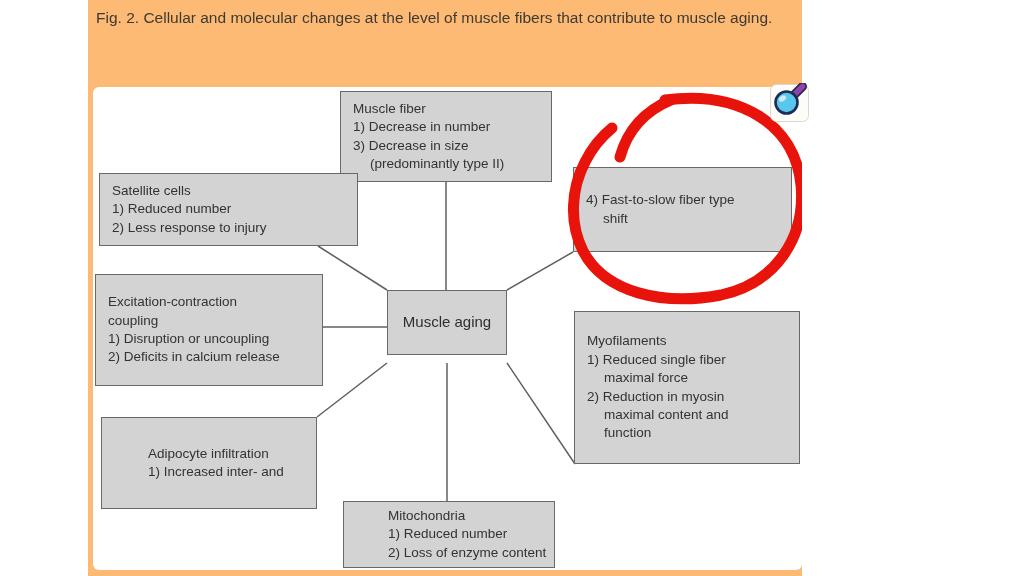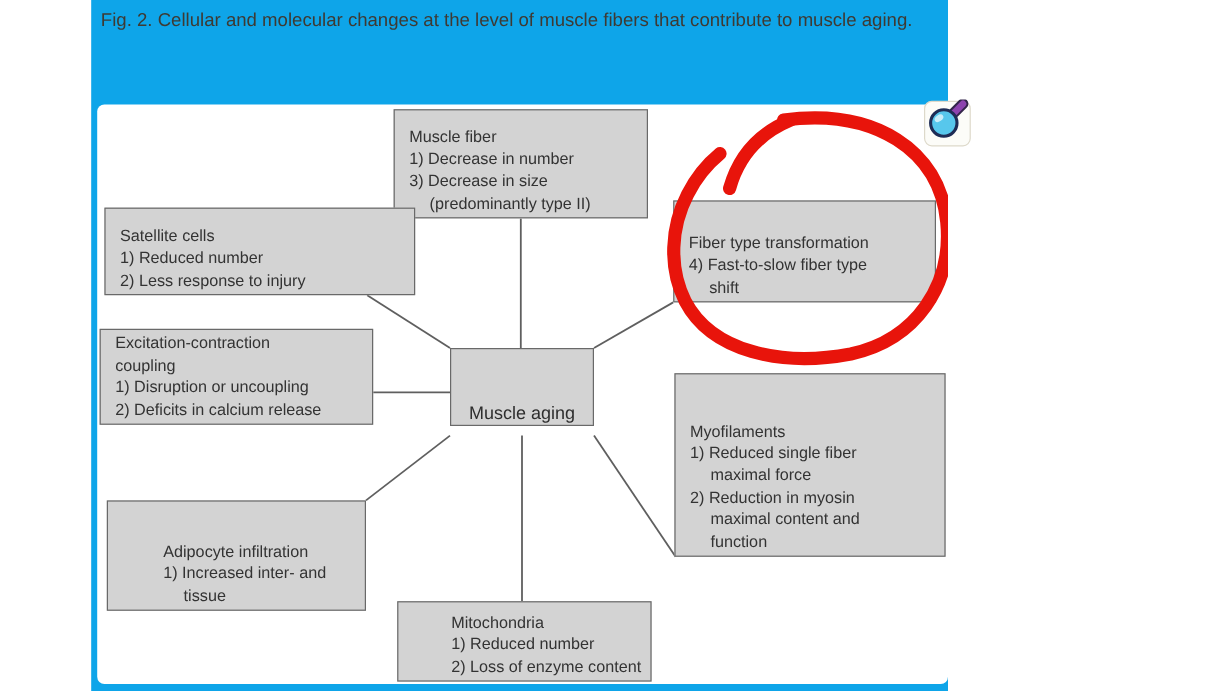--- a/index.html
+++ b/index.html
@@ -3,50 +3,50 @@
 <meta charset="utf-8">
 <style>
   html,body{margin:0;padding:0;}
   body{
     width:1024px;height:576px;position:relative;overflow:hidden;
     background:#ffffff;
     font-family:"Liberation Sans","DejaVu Sans",sans-serif;
   }
   
   .content-col{
-    position:absolute;left:76px;top:0;width:714px;height:576px;
-    background:#0ea5e9;
+    position:absolute;left:88px;top:0;width:714px;height:576px;
+    background:#fdba74;
   }
   .caption{
     position:absolute;left:8px;top:3px;width:706px;
     font-size:15.5px;line-height:29px;color:#3e3a33;
   }
   
   .figure{
     position:absolute;left:5px;top:87px;width:709px;height:483px;
     background:#ffffff;border-radius:6px;overflow:hidden;
   }
   .layer{position:absolute;left:0;top:0;width:709px;height:483px;}
   
   .box{
     position:absolute;box-sizing:border-box;
     background:#d3d3d3;border:1.5px solid #696969;
-    display:flex;flex-direction:column;justify-content:flex-end;
+    display:flex;flex-direction:column;justify-content:center;
     padding:2px 4px 2px 12px;
     font-size:13.5px;line-height:18.4px;color:#333333;
   }
   .box .ln{white-space:nowrap;}
   .box .ln.c{padding-left:17px;}
   .box.center{
     align-items:center;padding:0;font-size:15px;color:#2e2e2e;
   }
   
   .b-mf{left:247px;top:4px;width:212px;height:91px;}
   .b-sc{left:6px;top:86px;width:259px;height:73px;}
-  .b-ec{left:2px;top:187px;width:228px;height:80px;}
+  .b-ec{left:2px;top:187px;width:228px;height:112px;}
   .b-ad{left:8px;top:330px;width:216px;height:92px;padding-left:46px;}
   .b-mi{left:250px;top:414px;width:212px;height:67px;padding-left:44px;}
   .b-my{left:481px;top:224px;width:226px;height:153px;}
   .b-ft{left:480px;top:80px;width:219px;height:85px;}
   .b-ce{left:294px;top:203px;width:120px;height:65px;}
   svg{display:block;}
   .overlay{pointer-events:none;}
   
   .cursor-icon{position:absolute;left:769px;top:83px;width:42px;height:42px;}
 </style>
@@ -87,40 +87,38 @@
     <div class="box b-ec">
       <div class="ln t">Excitation-contraction</div>
       <div class="ln t">coupling</div>
       <div class="ln i">1) Disruption or uncoupling</div>
       <div class="ln i">2) Deficits in calcium release</div>
     </div>
 
     <div class="box b-ad">
       <div class="ln t">Adipocyte infiltration</div>
       <div class="ln i">1) Increased inter- and</div>
-      <div class="ln c">tissue</div>
     </div>
 
     <div class="box b-mi">
       <div class="ln t">Mitochondria</div>
       <div class="ln i">1) Reduced number</div>
       <div class="ln i">2) Loss of enzyme content</div>
     </div>
 
     <div class="box b-my">
       <div class="ln t">Myofilaments</div>
       <div class="ln i">1) Reduced single fiber</div>
       <div class="ln c">maximal force</div>
       <div class="ln i">2) Reduction in myosin</div>
       <div class="ln c">maximal content and</div>
       <div class="ln c">function</div>
     </div>
 
     <div class="box b-ft">
-      <div class="ln t">Fiber type transformation</div>
       <div class="ln i">4) Fast-to-slow fiber type</div>
       <div class="ln c">shift</div>
     </div>
 
     <div class="box center b-ce">
       <div class="ln t">Muscle aging</div>
     </div>
 
     <svg class="layer overlay" width="709" height="483" viewBox="0 0 709 483">
       <g fill="none" stroke="#e8140b" stroke-width="11" stroke-linecap="round">

